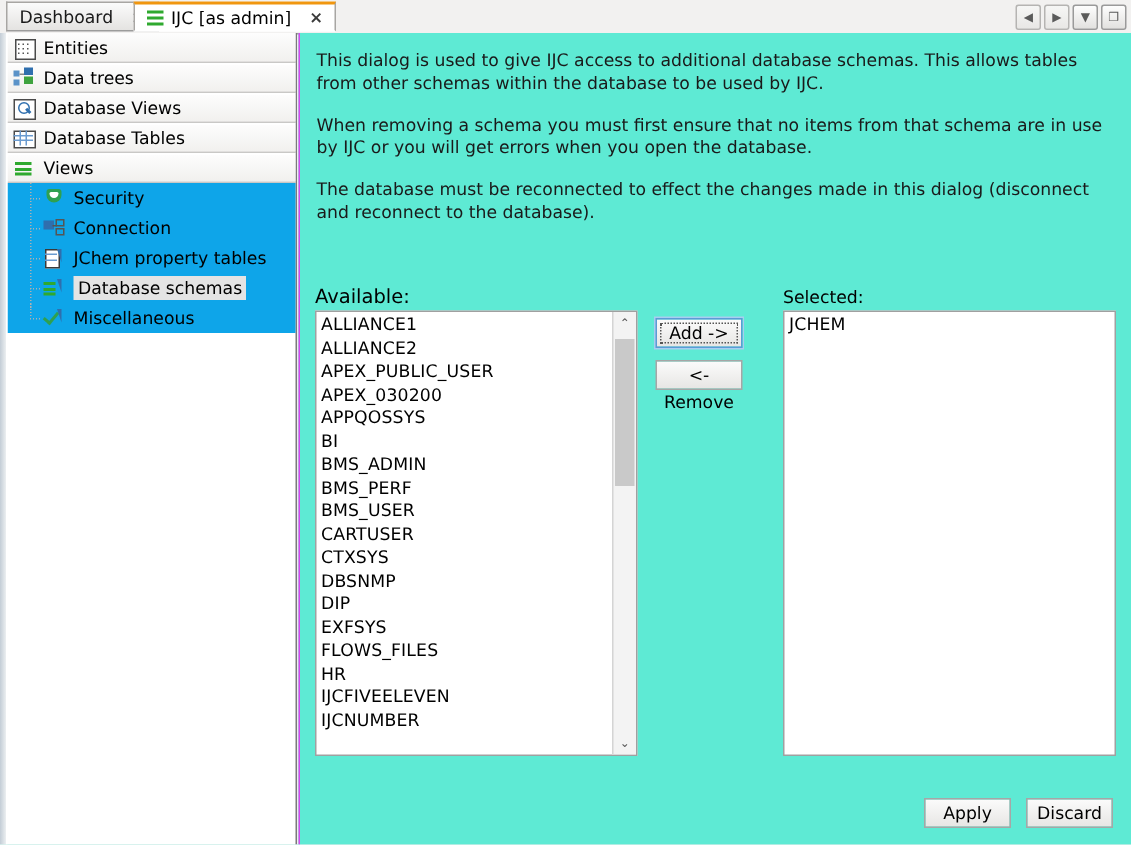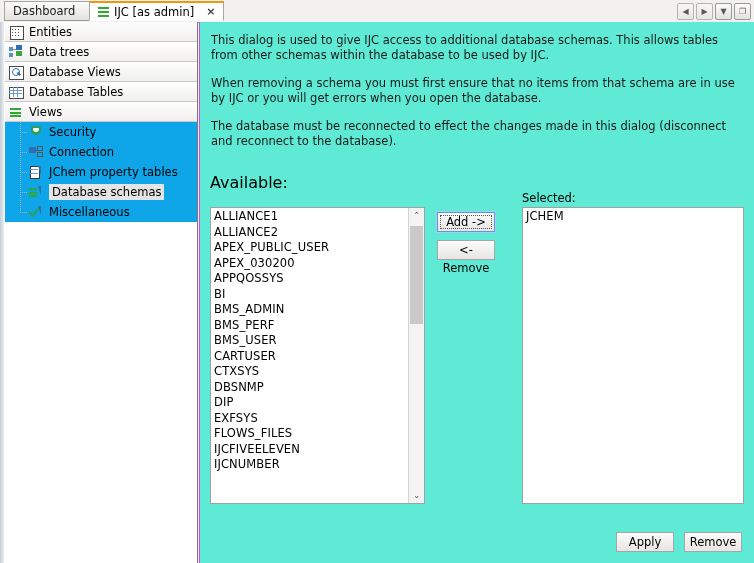--- a/index.html
+++ b/index.html
@@ -213,21 +213,21 @@
     border-left: 1px solid #d946ef;
     text-decoration: underline;
   }
   .desc {
     position: absolute; left: 11px; top: 11px; right: 14px;
     font-size: 11.5px; line-height: 15px; color: #1a1a1a;
   }
   .desc p { margin: 0 0 13px 0; }
   .desc p:last-child { margin-bottom: 0; }
 
-  .lbl-avail { position: absolute; left: 10px; top: 151px; font-size: 16px; }
+  .lbl-avail { position: absolute; left: 10px; top: 169px; font-size: 13px; }
   .lbl-sel   { position: absolute; left: 322px; top: 169px; font-size: 11.5px; }
 
   .listbox {
     position: absolute;
     background: #ffffff;
     border: 1px solid #a0a0a0;
     box-sizing: border-box;
     overflow: hidden;
   }
   #available-list { left: 10px; top: 185px; width: 215px; height: 297px; }
@@ -464,20 +464,21 @@
           <div class="lb-item">BI</div>
           <div class="lb-item">BMS_ADMIN</div>
           <div class="lb-item">BMS_PERF</div>
           <div class="lb-item">BMS_USER</div>
           <div class="lb-item">CARTUSER</div>
           <div class="lb-item">CTXSYS</div>
           <div class="lb-item">DBSNMP</div>
           <div class="lb-item">DIP</div>
           <div class="lb-item">EXFSYS</div>
           <div class="lb-item">FLOWS_FILES</div>
+          <div class="lb-item">HR</div>
           <div class="lb-item">IJCFIVEELEVEN</div>
           <div class="lb-item">IJCNUMBER</div>
         </div>
       <div class="vscroll">
         <div class="vs-arrow up">⌃</div>
         <div class="vs-thumb"></div>
         <div class="vs-arrow down">⌄</div>
       </div>
     </div>
 
@@ -487,17 +488,17 @@
     </div>
 
     <div class="listbox" id="selected-list">
       <div class="lb-items" id="selected-items">
           <div class="lb-item">JCHEM</div>
         </div>
     </div>
 
     <div class="bottombtns">
       <div class="bbtn">Apply</div>
-      <div class="bbtn">Remove</div>
+      <div class="bbtn">Discard</div>
     </div>
 
   </div>
 </div>
 
 </body></html>

